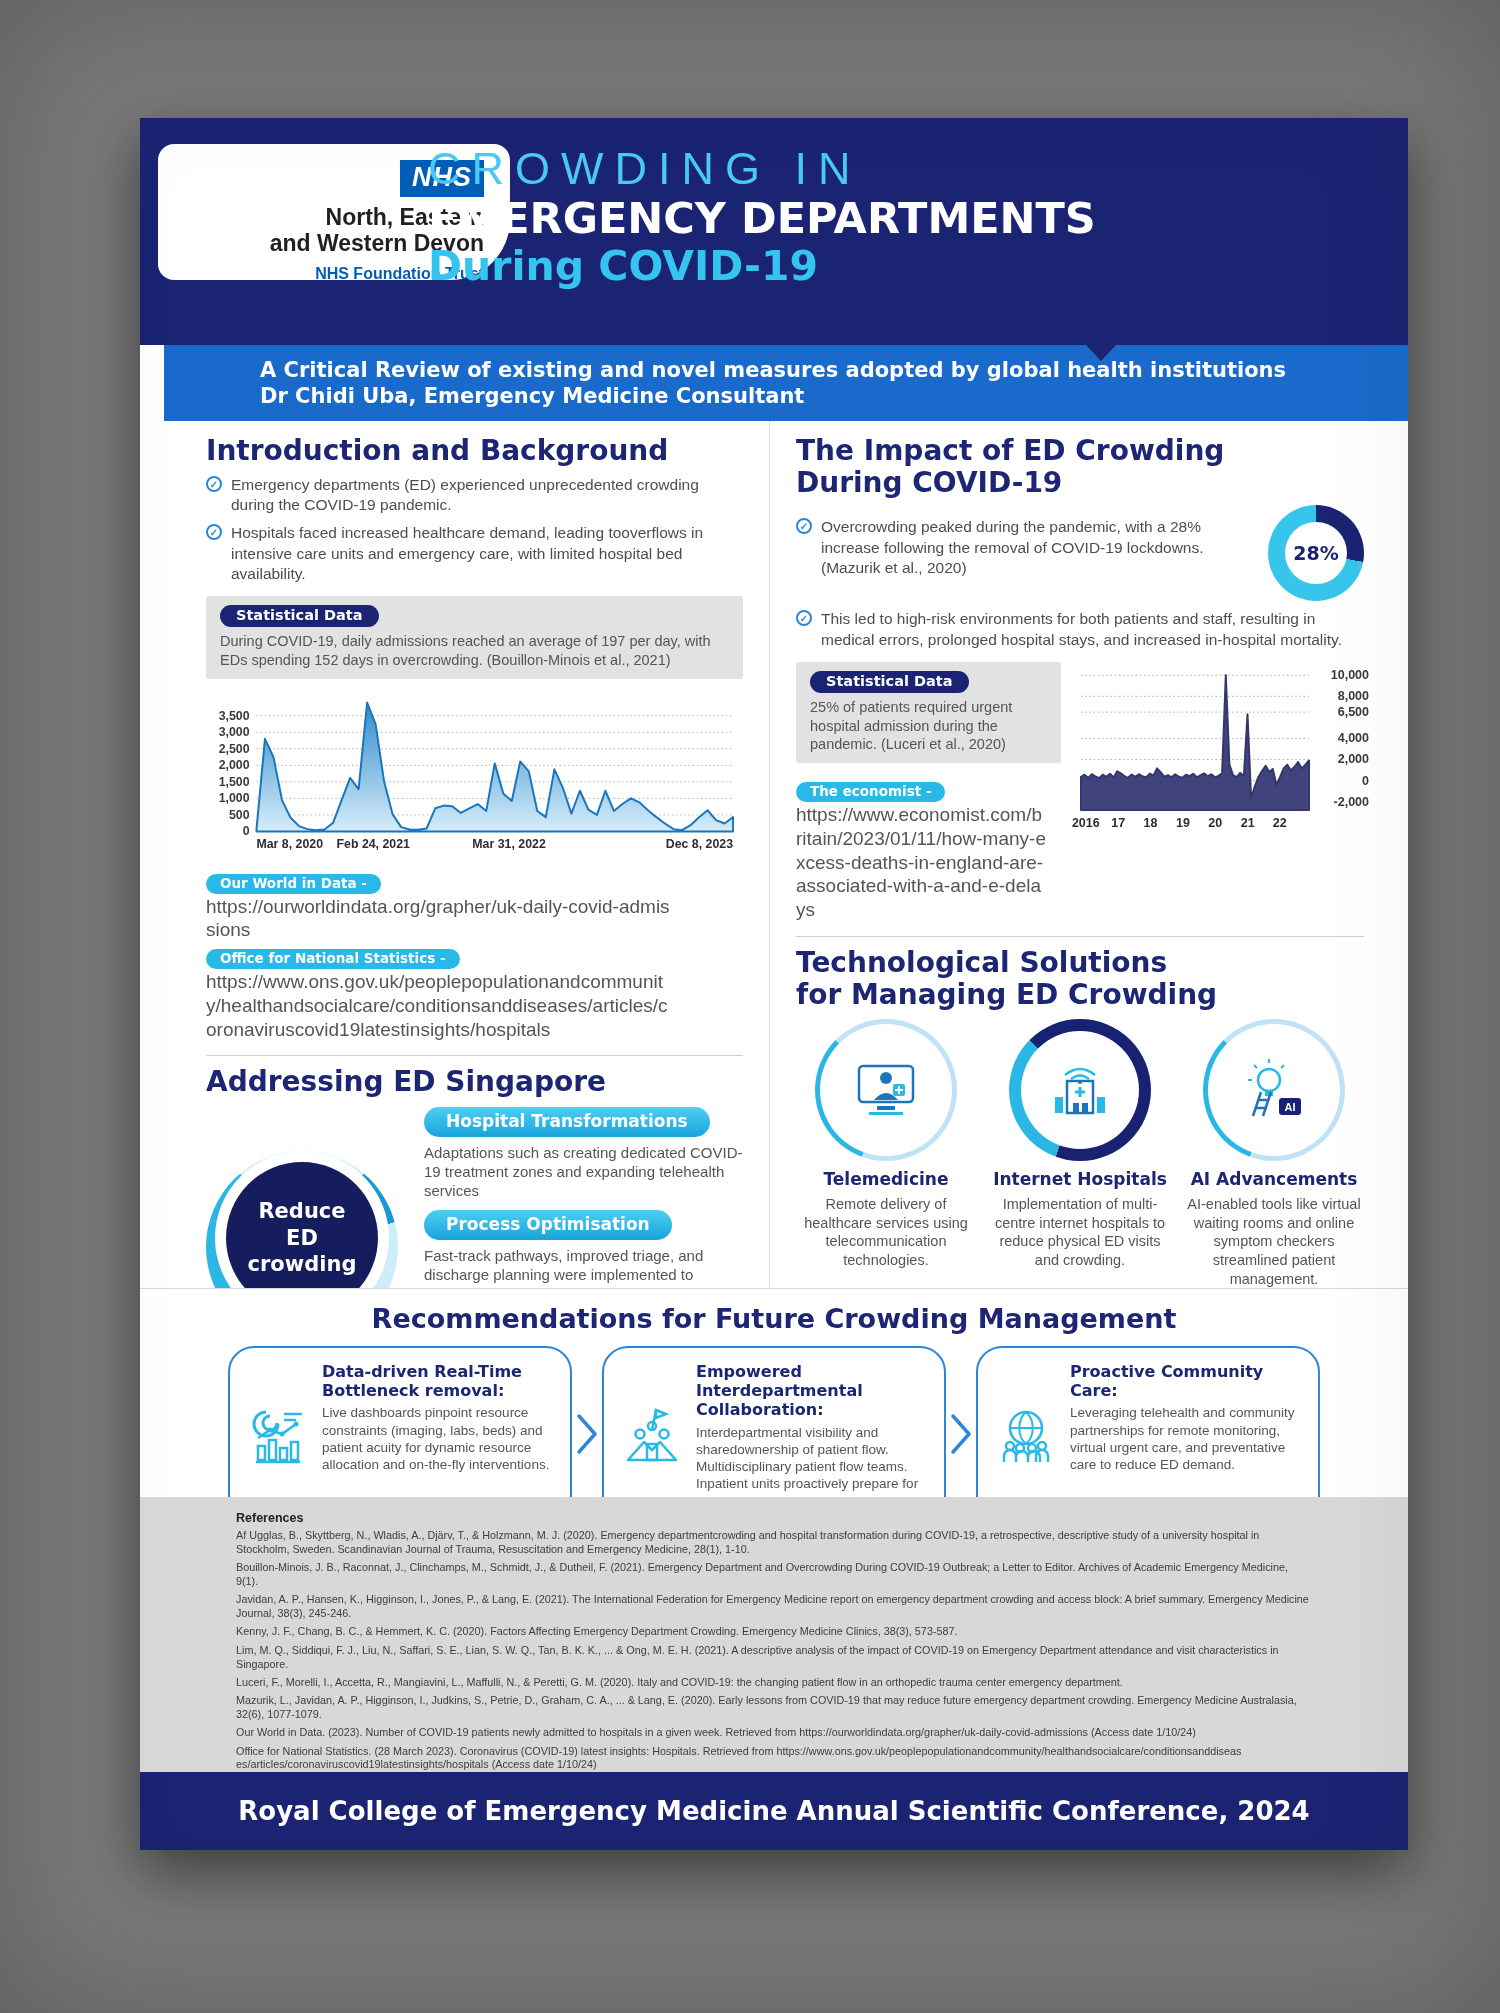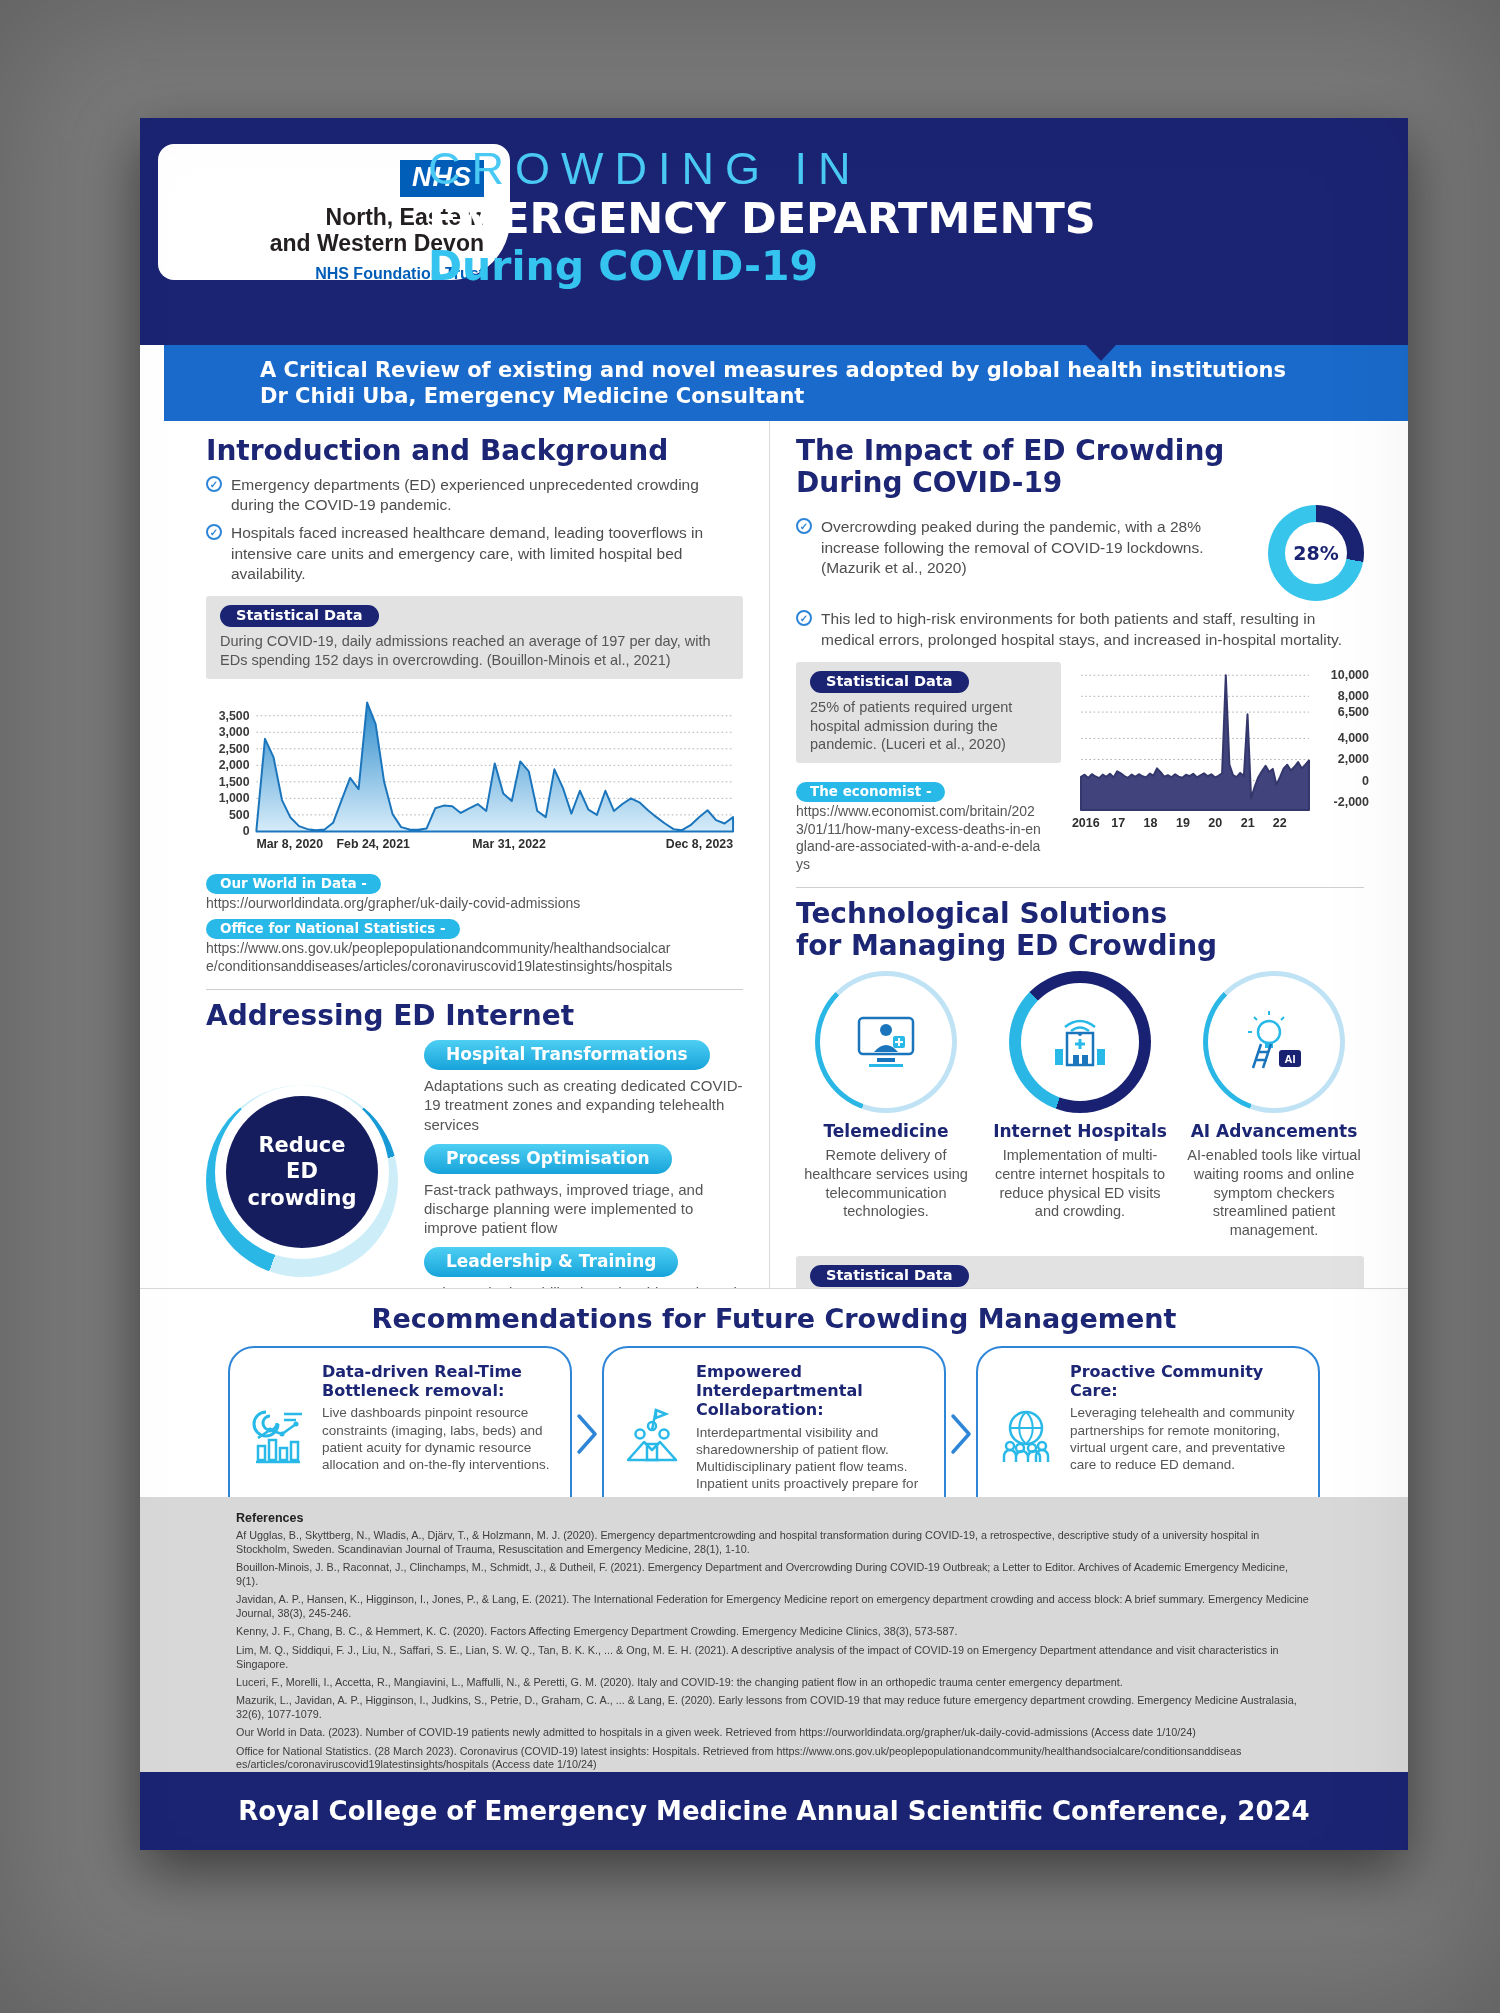--- a/index.html
+++ b/index.html
@@ -33,21 +33,21 @@
   h2.section{color:#1c2674;font-family:"DejaVu Sans",sans-serif;font-weight:800;font-size:28px;margin:6px 0 8px;line-height:1.15;}
   .bullet{display:flex;gap:9px;margin:8px 0;font-size:15.5px;color:#4e4e4e;line-height:1.3;}
   .check{flex:0 0 16px;width:16px;height:16px;border:2px solid #2d85d8;border-radius:50%;color:#2d85d8;
          font-size:10px;line-height:13px;text-align:center;font-weight:bold;margin-top:1px;box-sizing:border-box;}
   .stat-box{background:#e2e2e2;border-radius:3px;padding:9px 14px;margin:12px 0;}
   .stat-pill{display:inline-block;background:#1b2473;color:#fff;font-weight:bold;font-size:14.5px;
              padding:2px 16px 4px;border-radius:14px;font-family:"DejaVu Sans",sans-serif;}
   .stat-text{font-size:14.5px;color:#555;margin-top:5px;line-height:1.3;}
   .src-pill{display:inline-block;background:#29b9e8;color:#fff;font-weight:bold;font-size:13.5px;
             padding:1px 14px 3px;border-radius:12px;margin-top:7px;font-family:"DejaVu Sans",sans-serif;}
-  .src-url{font-size:14px;color:#555;word-break:break-all;line-height:1.25;margin-top:1px;}
+  .src-url{font-size:19px;color:#555;word-break:break-all;line-height:1.25;margin-top:1px;}
   .divider{border:none;border-top:1px solid #cfcfcf;margin:14px 0 10px;}
 
   
   .diagram{display:flex;gap:26px;margin-top:4px;}
   .ring{width:192px;height:192px;border-radius:50%;flex:0 0 192px;align-self:center;margin-top:-30px;
         background:conic-gradient(from 200deg,#2bb7e6 0 120deg,#cdeef9 120deg 200deg,#1799d6 200deg 235deg,#cdeef9 235deg 360deg);
         display:flex;justify-content:center;}
   .ring-in{width:174px;height:174px;border-radius:50%;background:#fff;display:flex;align-items:center;justify-content:center;}
   .core{width:152px;height:152px;border-radius:50%;background:#151d5e;color:#fff;display:flex;align-items:center;
         justify-content:center;text-align:center;font-family:"DejaVu Sans",sans-serif;font-weight:800;font-size:21px;line-height:1.25;}
@@ -173,21 +173,21 @@
           <span class="src-pill">Our World in Data -</span>
           <div class="src-url" style="width:470px;">https://ourworldindata.org/grapher/uk-daily-covid-admissions</div>
         </div>
         <div>
           <span class="src-pill">Office for National Statistics -</span>
           <div class="src-url" style="width:470px;">https://www.ons.gov.uk/peoplepopulationandcommunity/healthandsocialcare/conditionsanddiseases/articles/coronaviruscovid19latestinsights/hospitals</div>
         </div>
 
         <hr class="divider">
 
-        <h2 class="section">Addressing ED Internet</h2>
+        <h2 class="section">Addressing ED Singapore</h2>
 
         <div class="diagram">
           <div class="ring">
             <div class="ring-in">
               <div class="core">
                 <div>
                   <div>Reduce</div>
                   <div>ED</div>
                   <div>crowding</div>
                 </div>

